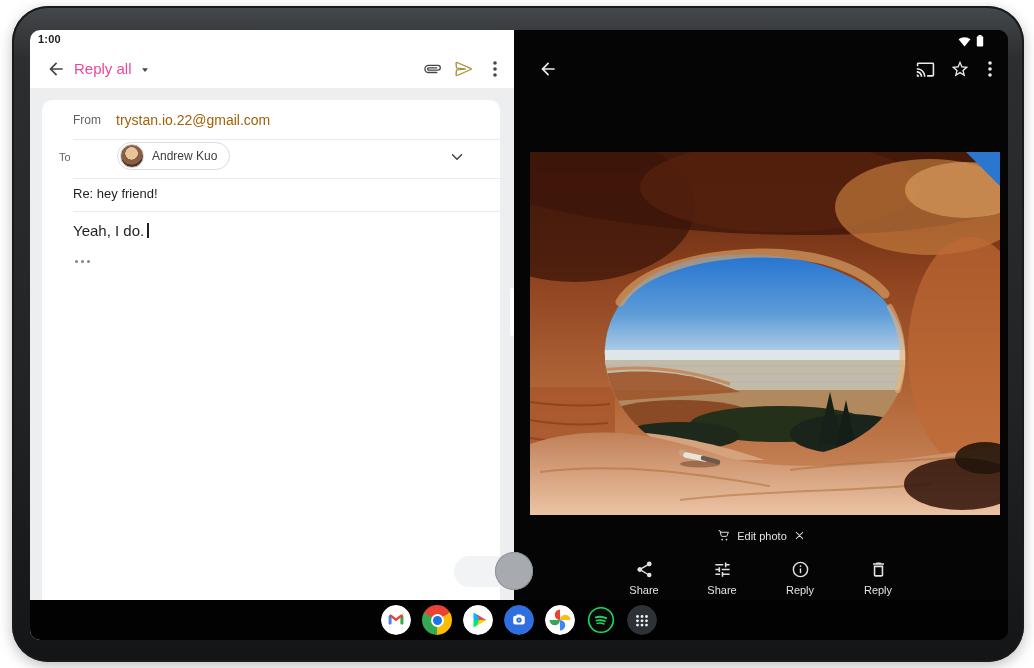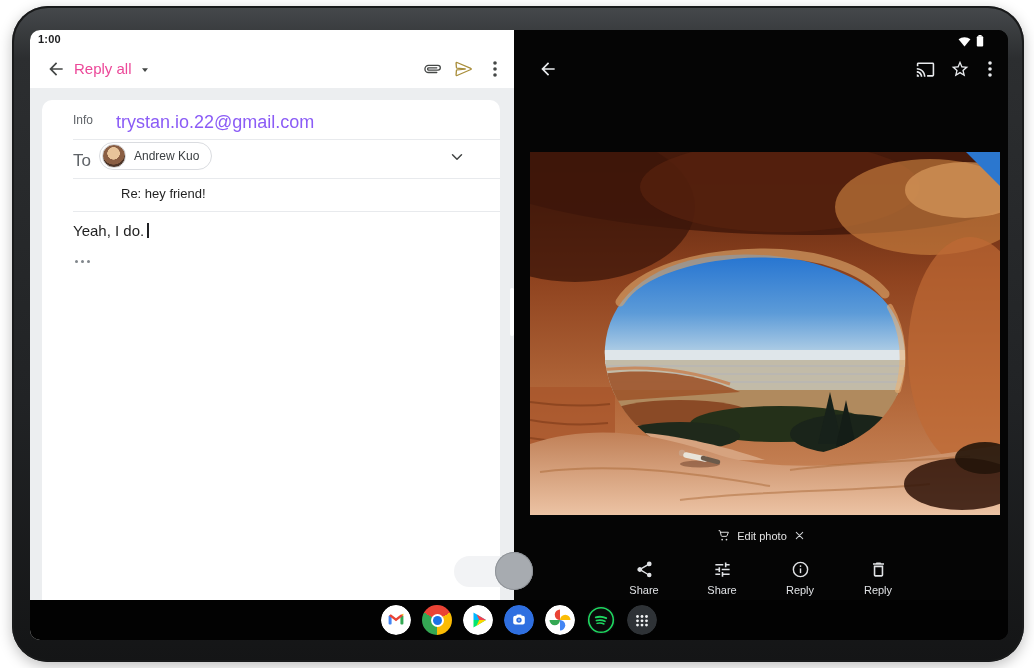--- a/index.html
+++ b/index.html
@@ -20,32 +20,32 @@
   .gm-back{position:absolute;left:16px;top:9px;width:20px;height:20px;cursor:pointer;}
   .gm-title{position:absolute;left:44px;top:10px;font-size:15px;color:#ec4899;}
   .gm-caret{position:absolute;left:110px;top:15px;width:10px;height:10px;}
   .gm-attach{position:absolute;left:393px;top:9px;width:20px;height:20px;transform:rotate(45deg);}
   .gm-send{position:absolute;left:424px;top:9px;width:20px;height:20px;}
   .gm-more{position:absolute;left:456px;top:9px;width:18px;height:20px;}
   .gm-body{position:absolute;left:0;top:58px;width:484px;height:512px;background:#eceef0;}
   .gm-card{position:absolute;left:12px;top:12px;width:458px;height:500px;background:#fff;border-radius:10px 10px 0 0;}
   .row-div{position:absolute;left:31px;right:0;height:1px;background:#e8eaed;}
   .lbl{color:#5f6368;font-size:12px;}
-  .val{color:#8b5cf6;font-size:18px;}
+  .val{color:#a16207;font-size:14px;}
   .gm-from-label{position:absolute;left:31px;top:13px;}
   .gm-from-value{position:absolute;left:74px;top:12px;}
-  .gm-to-label{position:absolute;left:31px;top:51px;font-size:17px;}
-  .gm-chip{position:absolute;left:57px;top:42px;height:28px;border:1px solid #dadce0;border-radius:15px;
+  .gm-to-label{position:absolute;left:17px;top:51px;font-size:11px;}
+  .gm-chip{position:absolute;left:75px;top:42px;height:28px;border:1px solid #dadce0;border-radius:15px;
            display:flex;align-items:center;padding:0 12px 0 2px;background:#fff;cursor:pointer;}
   .gm-avatar{width:24px;height:24px;border-radius:50%;margin-right:8px;
              background:radial-gradient(circle at 48% 38%, #e8c49a 0 34%, #8a5e43 36% 62%, #4e3527 64% 100%);
              border:.5px solid #d5d7da;}
   .gm-chip-name{font-size:12px;color:#3c4043;}
   .gm-exp{position:absolute;left:406px;top:48px;width:18px;height:18px;cursor:pointer;}
-  .gm-subject{position:absolute;left:31px;top:86px;font-size:13px;color:#1f1f1f;margin-left:48px;}
+  .gm-subject{position:absolute;left:31px;top:86px;font-size:13px;color:#1f1f1f;}
   .gm-bodytext{position:absolute;left:31px;top:122px;font-size:15px;color:#1f1f1f;display:flex;align-items:center;}
   .gm-cursor{display:inline-block;width:1.5px;height:15px;background:#202124;margin-left:3px;}
   .gm-quote{position:absolute;left:33px;top:160px;display:flex;gap:3px;cursor:pointer;}
   .qdot{width:3px;height:3px;border-radius:50%;background:#80868b;}
 
   
   .div-pill{position:absolute;left:480px;top:258px;width:4px;height:48px;border-radius:2px;background:#fff;z-index:5;}
   .touch-pill{position:absolute;left:424px;top:526px;width:62px;height:31px;border-radius:16px;background:#f2f3f5;z-index:6;}
   .touch-dot{position:absolute;left:465px;top:522px;width:38px;height:38px;border-radius:50%;
              background:#a7abb0;box-shadow:inset 0 0 0 1px #8f9398;z-index:7;}
@@ -101,21 +101,21 @@
               <g fill="#444746">
                 <circle cx="9" cy="4" r="1.8"></circle>
                 <circle cx="9" cy="10" r="1.8"></circle>
                 <circle cx="9" cy="16" r="1.8"></circle>
               </g>
             </svg>
         </div>
 
         <div class="gm-body">
           <div class="gm-card">
-            <div class="gm-from-label lbl">Info</div>
+            <div class="gm-from-label lbl">From</div>
             <div class="gm-from-value val">trystan.io.22@gmail.com</div>
             <div class="row-div" style="top:39px"></div>
 
             <div class="gm-to-label lbl">To</div>
             <div class="gm-chip">
               <div class="gm-avatar"></div>
               <div class="gm-chip-name">Andrew Kuo</div>
             </div>
             <svg class="gm-exp" viewBox="0 0 24 24">
                 <path d="M6 9l6 6 6-6" fill="none" stroke="#444746" stroke-width="2" stroke-linecap="round" stroke-linejoin="round"></path>

